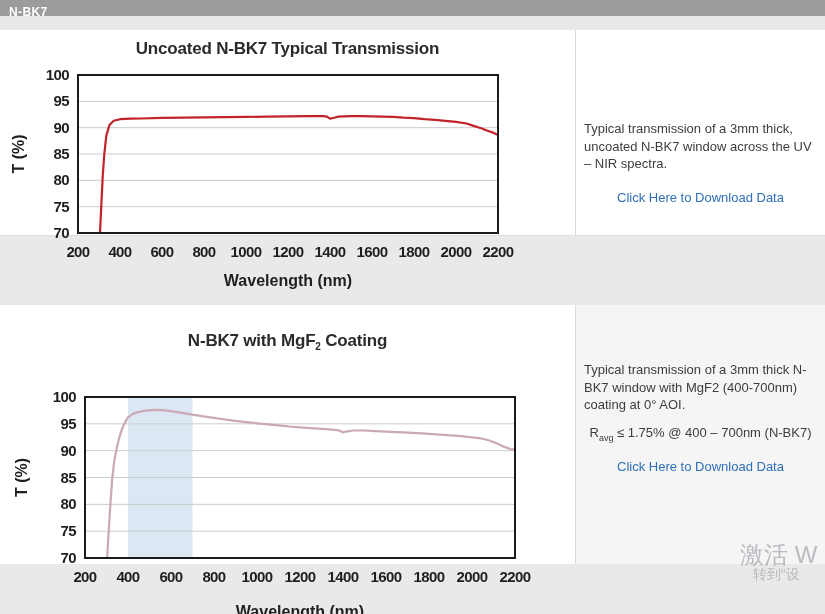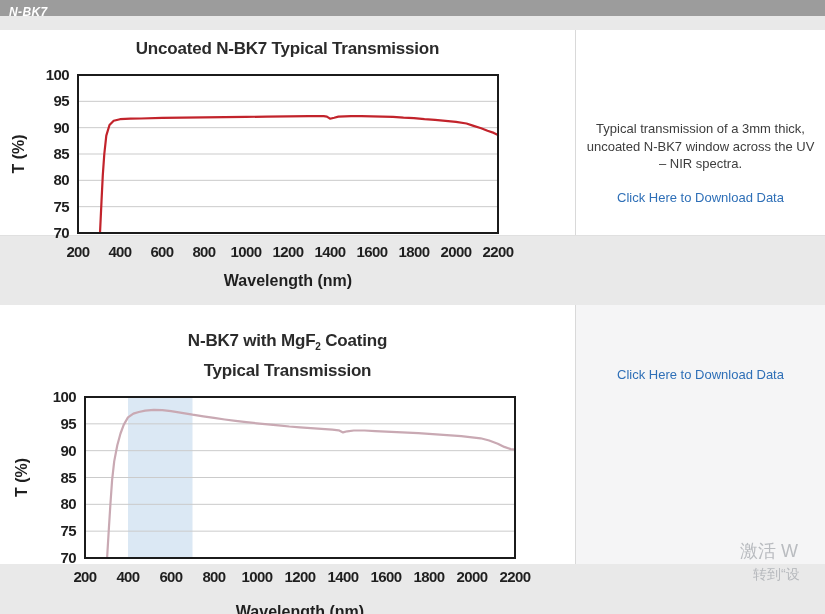--- a/index.html
+++ b/index.html
@@ -1,47 +1,47 @@
 <!DOCTYPE html>
 <html><head>
 <meta charset="utf-8">
 <style>
   * { margin:0; padding:0; box-sizing:border-box; }
   html,body { width:825px; height:614px; }
   body { font-family:"Liberation Sans", sans-serif; }
   #app { position:relative; width:825px; height:614px; background:#e9e9e9; overflow:hidden; }
 
-  .header { position:absolute; top:0; left:0; width:825px; height:16px; background:#9c9c9c;font-style:italic; }
+  .header { position:absolute; top:0; left:0; width:825px; height:16px; background:#9c9c9c; }
   .header-label { position:absolute; left:9px; top:5px; font-size:12px; font-weight:bold; color:#ffffff; letter-spacing:.4px; }
 
   .row { position:absolute; left:0; width:825px; display:flex; }
   .row1 { top:30px; height:206px; border-bottom:1px solid #e0e0e0; }
   .row2 { top:305px; height:259px; }
 
   .chart-cell { position:relative; width:575px; height:100%; background:#ffffff; }
   .text-cell { position:relative; width:250px; height:100%; background:#ffffff; border-left:1px solid #d9d9d9;
-               display:flex; flex-direction:column; align-items:center; text-align:center; }
+               display:flex; flex-direction:column; align-items:center; }
   .row1 .text-cell { padding-top:90px; }
   .row2 .text-cell { background:#f5f5f6; padding-top:56px; }
 
   .chart-title { position:absolute; top:9px; left:0; width:575px; text-align:center;
                  font-size:17px; font-weight:bold; color:#2b2b2b; z-index:2; letter-spacing:-0.2px; }
   .row2 .chart-title { top:24px; line-height:24px; }
   .chart-title sub { font-size:10px; }
 
   svg.chart { position:absolute; left:0; top:0; z-index:1; }
   .tick { font-family:"Liberation Sans", sans-serif; font-size:15px; font-weight:bold; fill:#1f1f1f; letter-spacing:-0.6px; }
   .axis-label { font-family:"Liberation Sans", sans-serif; font-size:16px; font-weight:bold; fill:#1f1f1f; }
 
   .desc { font-size:13px; line-height:17.5px; color:#3d3d3d; padding:0 8px; margin-bottom:11px; }
   .spec { font-size:13px; color:#3d3d3d; margin-bottom:11px; }
   .spec sub { font-size:9px; }
   .dl-link { font-size:13px; color:#2e6fb7; text-decoration:none; margin-top:6px; display:inline-block; cursor:pointer; }
 
-  .watermark1 { position:absolute; left:164px; top:234px; font-size:18px; color:#abaeb3; opacity:.8;
+  .watermark1 { position:absolute; left:164px; top:234px; font-size:24px; color:#abaeb3; opacity:.8;
                 white-space:nowrap; pointer-events:none; z-index:3; }
   .watermark2 { position:absolute; left:177px; top:261px; font-size:14px; color:#abaeb3; opacity:.8;
                 white-space:nowrap; pointer-events:none; z-index:3; }
 </style>
 </head>
 <body>
 
 <div id="app">
 
   <div class="header">
@@ -84,21 +84,20 @@
     <div class="text-cell">
       <p class="desc">Typical transmission of a 3mm thick, uncoated N-BK7 window across the UV – NIR spectra.</p>
       <a class="dl-link">Click Here to Download Data</a>
     </div>
   </div>
 
   <div class="row row2">
     <div class="chart-cell">
       <div class="chart-title">
         <div><span>N-BK7 with MgF</span><sub>2</sub><span> Coating</span></div>
-        <div>Typical Transmission</div>
       </div>
       <svg class="chart" width="575" height="309">
           <rect x="128" y="92" width="64.5" height="161" fill="#dbe8f4"></rect>
           <line x1="85" y1="226.16666666666666" x2="515" y2="226.16666666666666" stroke="#cbcbcb" stroke-width="1"></line>
           <line x1="85" y1="199.33333333333334" x2="515" y2="199.33333333333334" stroke="#cbcbcb" stroke-width="1"></line>
           <line x1="85" y1="172.5" x2="515" y2="172.5" stroke="#cbcbcb" stroke-width="1"></line>
           <line x1="85" y1="145.66666666666669" x2="515" y2="145.66666666666669" stroke="#cbcbcb" stroke-width="1"></line>
           <line x1="85" y1="118.83333333333331" x2="515" y2="118.83333333333331" stroke="#cbcbcb" stroke-width="1"></line>
           <polyline points="107.1,253.0 108.7,226.2 110.4,199.3 112.1,175.2 114.2,156.4 117.3,140.3 120.5,128.5 123.7,119.9 128.0,112.4 133.4,108.6 138.8,107.0 145.2,105.7 153.8,104.9 162.4,105.1 171.0,106.2 181.8,107.8 192.5,109.7 203.3,111.3 214.0,112.9 224.8,114.5 235.5,115.9 246.3,117.2 257.0,118.3 267.8,119.4 278.5,120.4 289.3,121.5 300.0,122.3 310.8,123.1 321.5,123.9 332.3,124.7 338.7,125.3 343.0,127.4 347.3,126.3 353.8,125.5 364.5,125.5 375.3,126.1 386.0,126.6 396.8,127.2 407.5,127.7 418.3,128.2 429.0,128.8 439.8,129.6 450.5,130.4 461.3,131.2 472.0,132.3 480.6,133.3 489.2,135.5 497.8,138.7 504.3,141.9 510.7,144.1 515.0,144.6" fill="none" stroke="#c9a9b3" stroke-width="2.2" stroke-linejoin="round" stroke-linecap="round"></polyline>
           <rect x="85" y="92" width="430" height="161" fill="none" stroke="#1b1b1b" stroke-width="2"></rect>
@@ -118,19 +117,21 @@
           <text x="343" y="277" text-anchor="middle" class="tick">1400</text>
           <text x="386" y="277" text-anchor="middle" class="tick">1600</text>
           <text x="429" y="277" text-anchor="middle" class="tick">1800</text>
           <text x="472" y="277" text-anchor="middle" class="tick">2000</text>
           <text x="515" y="277" text-anchor="middle" class="tick">2200</text>
           <text text-anchor="middle" class="axis-label" transform="translate(27,172.5) rotate(-90)">T (%)</text>
           <text x="300" y="312" text-anchor="middle" class="axis-label">Wavelength (nm)</text>
         </svg>
     </div>
     <div class="text-cell">
+      <p class="desc">Typical transmission of a 3mm thick N-BK7 window with MgF2 (400-700nm) coating at 0° AOI.</p>
+      <p class="spec"><span>R</span><sub>avg</sub><span> ≤ 1.75% @ 400 – 700nm (N-BK7)</span></p>
       <a class="dl-link">Click Here to Download Data</a>
       <span class="watermark1">激活 W</span>
       <span class="watermark2">转到“设</span>
     </div>
   </div>
 
 </div>
 
 </body></html>

